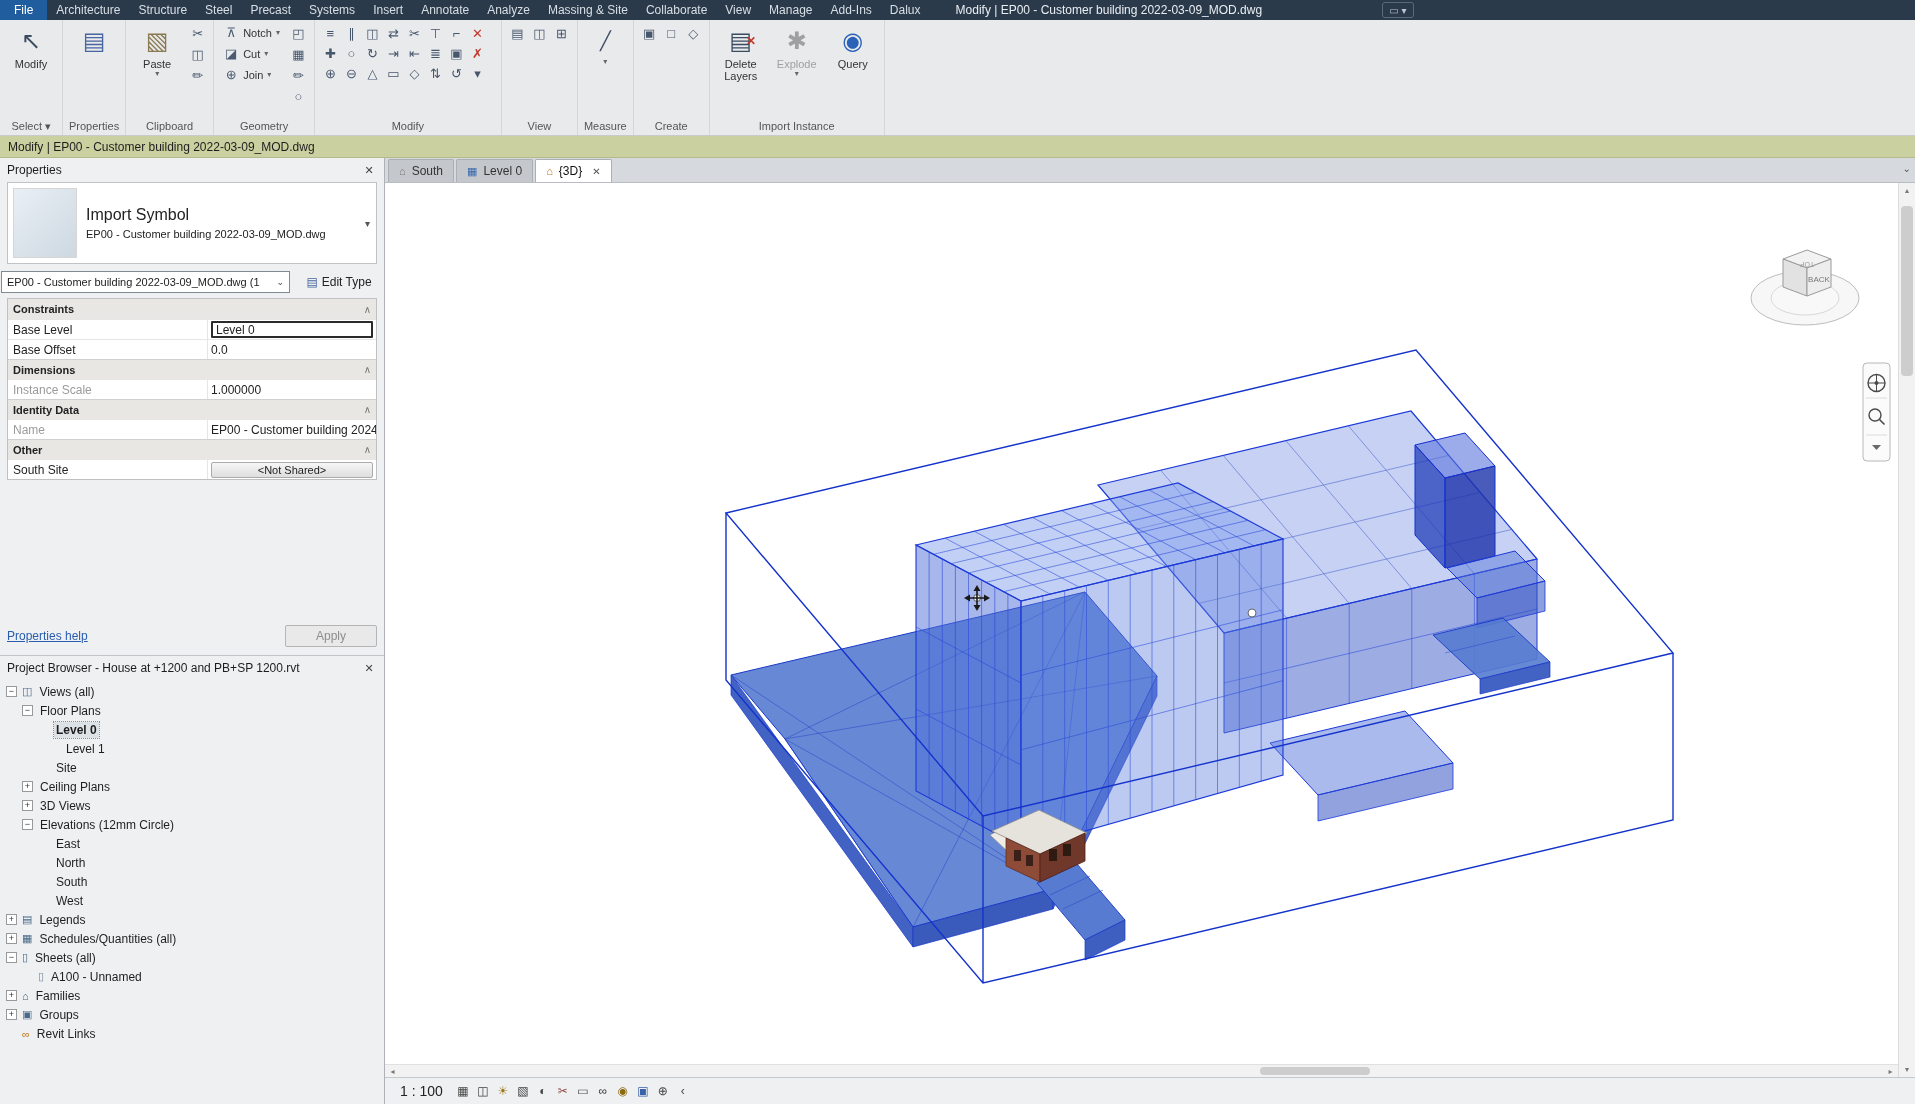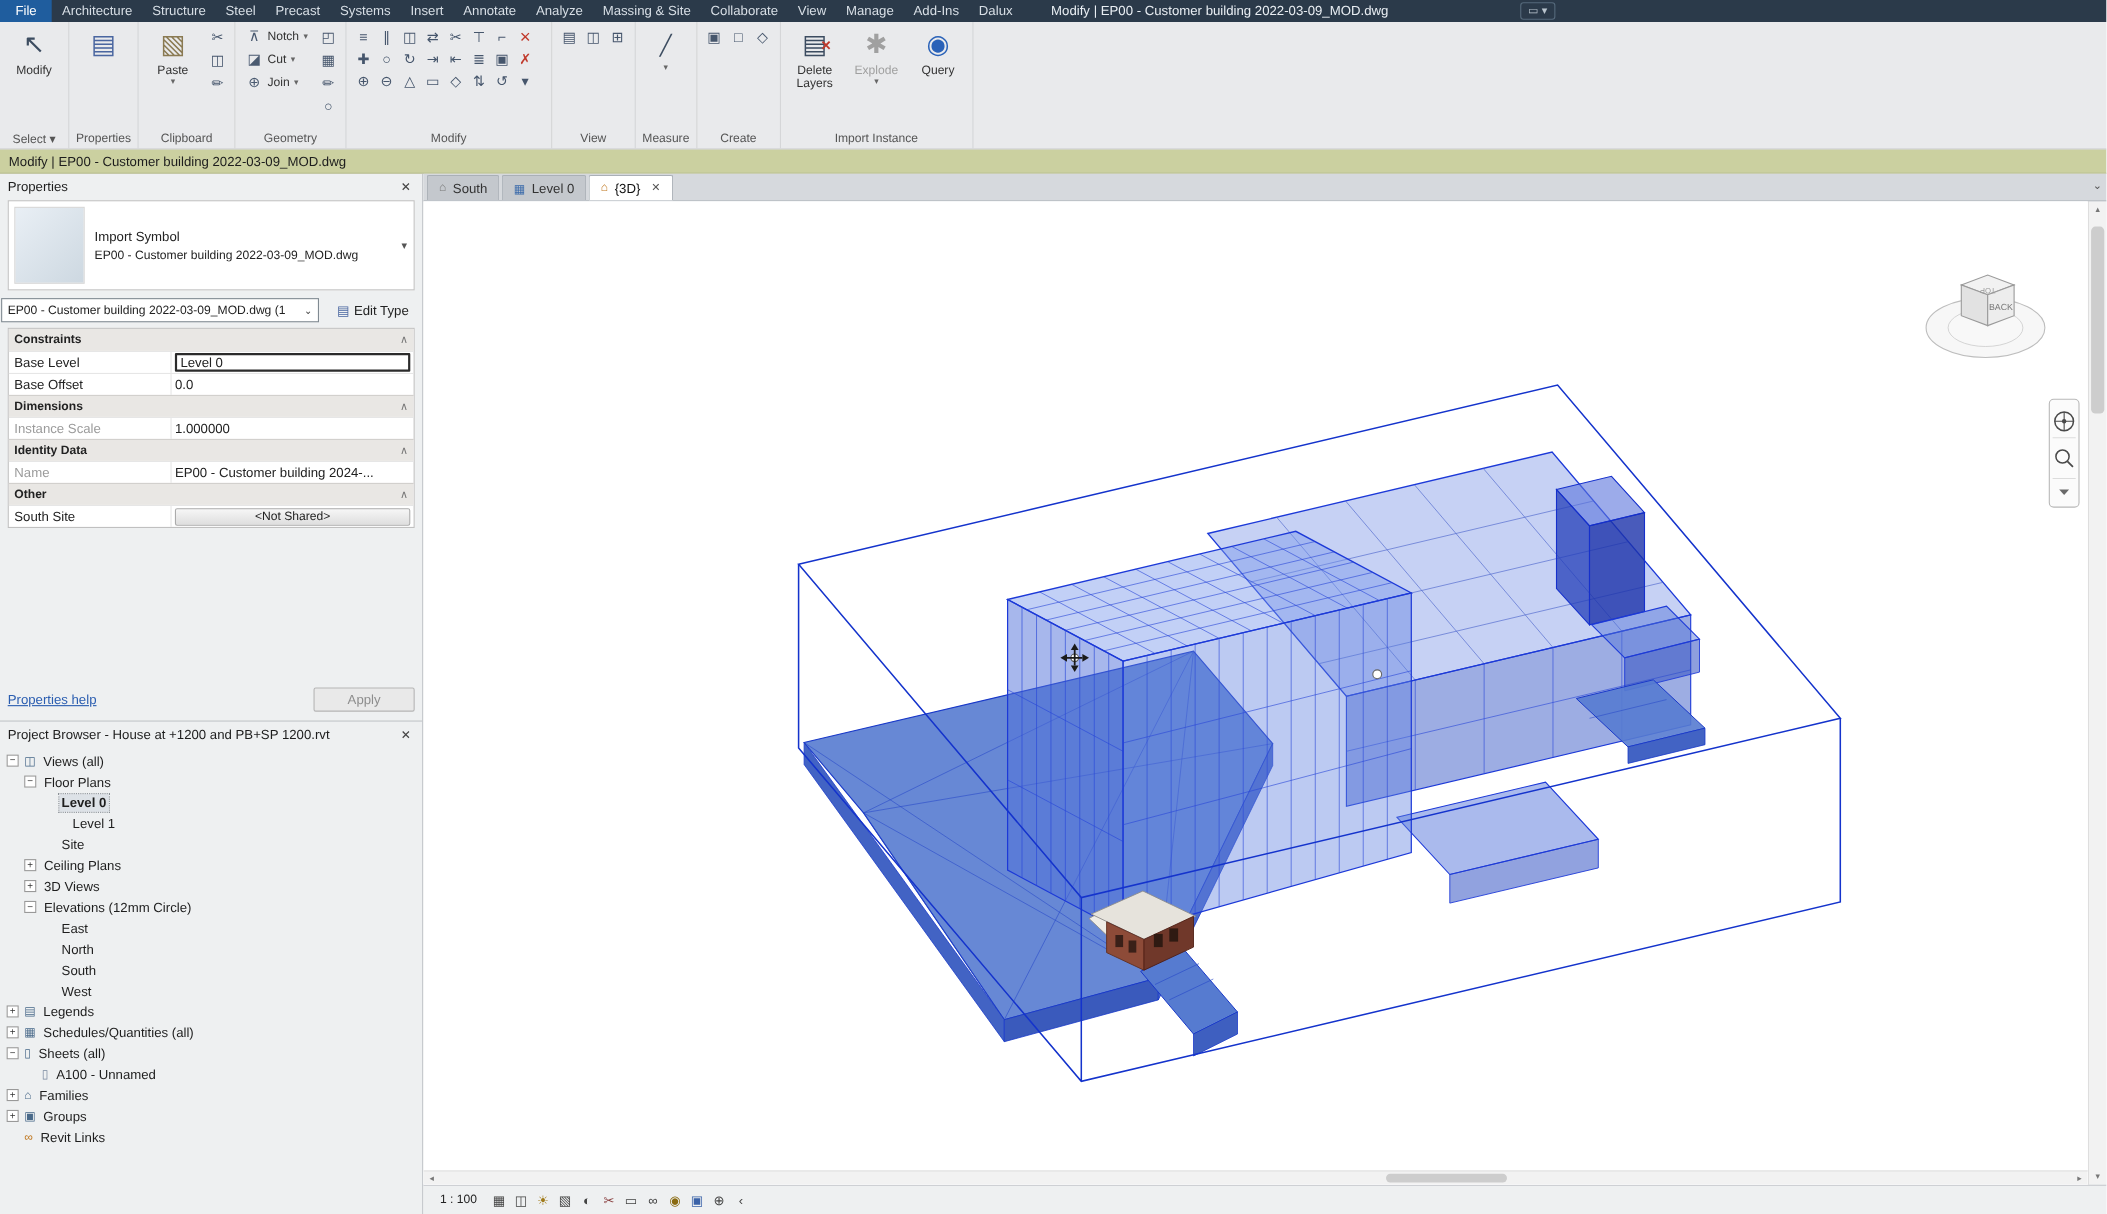--- a/index.html
+++ b/index.html
@@ -41,34 +41,34 @@
   
   .main { flex:1; display:flex; min-height:0; }
   .left-col { width:385px; flex:0 0 auto; background:#eef0f1; border-right:1px solid #aeb2b6; display:flex; flex-direction:column; }
 
   .panel-header { height:24px; display:flex; align-items:center; padding:0 7px; font-size:12px; color:#1d1d1d; }
   .panel-header .close-x { margin-left:auto; color:#444; font-size:11px; width:16px; text-align:center; }
   .properties-panel { height:498px; display:flex; flex-direction:column; border-bottom:1px solid #c2c5c8; }
   .selection-box { margin:0 7px; height:82px; background:#fff; border:1px solid #c2c2c2; display:flex; align-items:center; position:relative; }
   .sel-thumb { width:64px; height:70px; margin:5px; background:linear-gradient(135deg,#e9eff5 0%,#cdd8e1 100%); border:1px solid #d6d6d6; }
   .sel-text { display:flex; flex-direction:column; gap:4px; padding-left:4px; overflow:hidden; }
-  .sel-line1 { font-size:12px; color:#222; }
+  .sel-line1 { font-size:16px; color:#222; }
   .sel-line2 { font-size:11px; color:#222; white-space:nowrap; }
   .sel-chevron { position:absolute; right:6px; top:50%; transform:translateY(-50%); color:#555; font-size:10px; }
   .type-row { display:flex; margin:7px 1px 5px; }
   .type-select { flex:1; height:22px; background:#fff; border:1px solid #808a92; display:flex; align-items:center; padding:0 5px; font-size:11px; white-space:nowrap; overflow:hidden; }
   .type-select .chev { margin-left:auto; color:#444; font-size:9px; padding-left:4px; }
   .edit-type-btn { width:88px; margin-left:5px; display:flex; align-items:center; justify-content:center; gap:4px; font-size:12px; color:#222; border:1px solid transparent; border-radius:2px; }
   .et-icon { color:#4a66a0; font-size:12px; }
   .prop-table { margin:0 7px; border:1px solid #c0c0c0; background:#fff; font-size:12px; }
   .prop-group-header { background:#e9e7e4; border-top:1px solid #d2d0cd; display:flex; align-items:center; padding:2px 5px; font-weight:bold; font-size:11px; color:#222; height:20px; }
   .prop-group-header:first-child { border-top:none; }
   .pg-collapse { margin-left:auto; font-weight:normal; color:#777; font-size:10px; }
   .prop-row { display:flex; border-top:1px solid #e6e6e6; height:20px; align-items:center; }
-  .prop-label { width:148px; padding:0 5px; border-right:1px solid #e6e6e6; color:#222; overflow:hidden; white-space:nowrap; align-self:stretch; display:flex; align-items:center; }
+  .prop-label { width:200px; padding:0 5px; border-right:1px solid #e6e6e6; color:#222; overflow:hidden; white-space:nowrap; align-self:stretch; display:flex; align-items:center; }
   .prop-row.disabled .prop-label { color:#9b9b9b; }
   .prop-value { flex:1; padding:0 3px; overflow:hidden; white-space:nowrap; align-self:stretch; display:flex; align-items:center; }
   .value-selected { flex:1; border:2px solid #2b2b2b; border-radius:1px; height:17px; display:flex; align-items:center; padding:0 3px; background:#fff; }
   .value-button { flex:1; height:16px; display:flex; align-items:center; justify-content:center; background:linear-gradient(#f6f6f6,#dedede); border:1px solid #ababab; border-radius:2px; font-size:11px; }
   .prop-spacer { flex:1; }
   .props-footer { display:flex; align-items:center; justify-content:space-between; margin:4px 7px 8px; }
   .props-help { color:#2a5db0; text-decoration:underline; font-size:12px; }
   .apply-btn { width:92px; height:22px; background:#e9e9e9; border:1px solid #b5b5b5; color:#8d8d8d; display:flex; align-items:center; justify-content:center; border-radius:2px; font-size:12px; }
 
   .project-browser { flex:1; display:flex; flex-direction:column; min-height:0; }
@@ -94,21 +94,21 @@
   svg text { font-family:"Liberation Sans", sans-serif; }
   .hscrollbar { position:absolute; left:0; right:0; bottom:0; height:13px; background:#f2f2f2; border-top:1px solid #e0e0e0; display:flex; align-items:center; }
   .hs-arrow { width:15px; text-align:center; color:#777; font-size:8px; }
   .hs-track { flex:1; position:relative; height:100%; }
   .hs-thumb { position:absolute; left:58%; width:110px; top:2px; bottom:2px; background:#cdcdcd; border-radius:4px; }
   .right-scrollbar { width:17px; flex:0 0 auto; background:#f2f2f2; border-left:1px solid #dcdcdc; display:flex; flex-direction:column; align-items:center; }
   .vs-arrow { height:15px; display:flex; align-items:center; color:#777; font-size:8px; }
   .vs-track { flex:1; width:100%; position:relative; }
   .vs-thumb { position:absolute; top:8px; left:2px; right:2px; height:170px; background:#cdcdcd; border-radius:4px; }
   .view-control-bar { height:27px; background:#eef0f1; border-top:1px solid #c6c9cc; display:flex; align-items:center; padding-left:8px; gap:4px; flex:0 0 auto; }
-  .scale-label { font-size:11px; color:#222; padding:2px 6px; border:1px solid transparent; }
+  .scale-label { font-size:14px; color:#222; padding:2px 6px; border:1px solid transparent; }
   .vc-icon { width:18px; height:18px; display:inline-flex; align-items:center; justify-content:center; font-size:12px; color:#444; border:1px solid transparent; border-radius:2px; }
 </style>
 </head>
 <body>
 
 <div class="app">
 
   <div class="titlebar">
     <div class="file-tab">File</div>
     <div class="menu-tabs">

